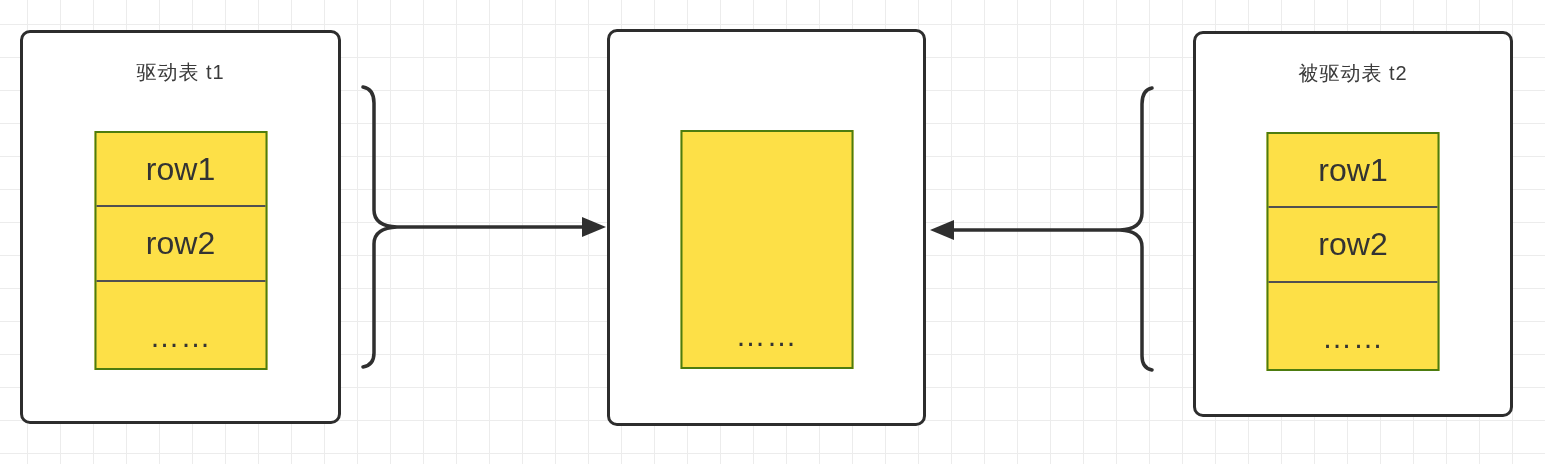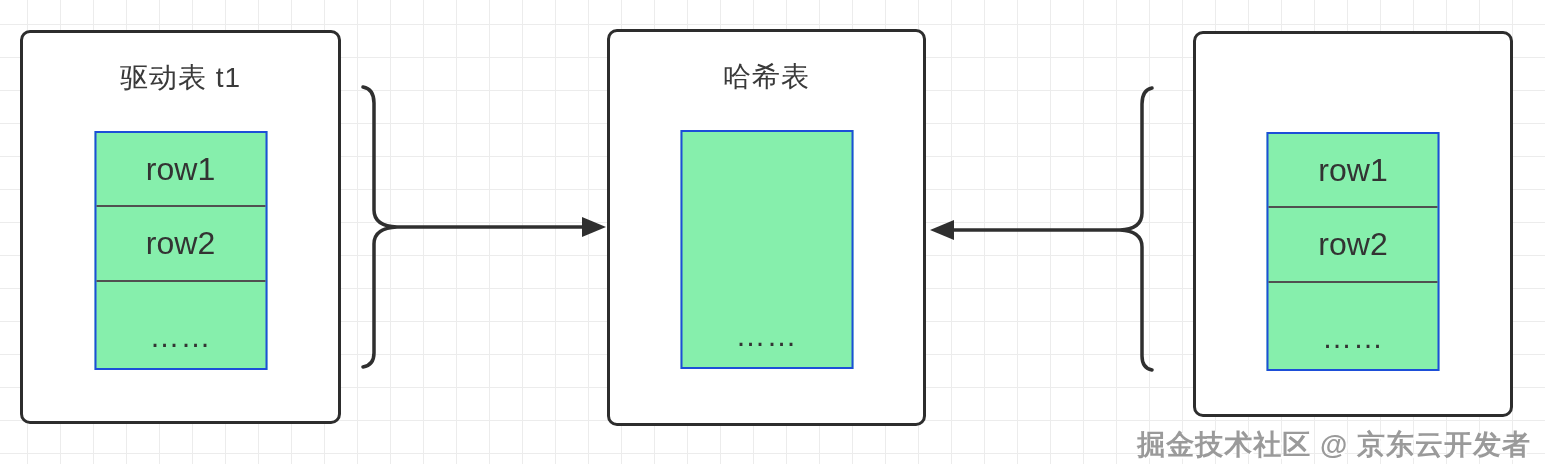--- a/index.html
+++ b/index.html
@@ -36,36 +36,36 @@
   }
   .box-t1   { left: 20px;   top: 30px; width: 321px; height: 394px; }
   .box-hash { left: 607px;  top: 29px; width: 319px; height: 397px; }
   .box-t2   { left: 1193px; top: 31px; width: 320px; height: 386px; }
   .box-title {
     position: absolute;
     top: 26px;
     left: 0;
     width: 100%;
     text-align: center;
-    font-size: 28px;
+    font-size: 20px;
     color: #3a3a3a;
     letter-spacing: 1px;
   }
   .inner-table {
     position: absolute;
     top: 98px;
     left: 50%;
     transform: translateX(-50%);
     width: 173px;
     height: 239px;
-    border: 2px solid #1d4ed8;
+    border: 2px solid #4d7c0f;
     box-sizing: border-box;
     display: flex;
     flex-direction: column;
-    background: #86efac;
+    background: #fde047;
   }
   .inner-row {
     flex: 1;
     display: flex;
     align-items: center;
     justify-content: center;
     font-size: 32px;
     color: #333333;
     border-bottom: 2px solid #505050;
   }
@@ -111,29 +111,28 @@
   <div class="table-box box-t1">
     <div class="box-title">驱动表 t1</div>
     <div class="inner-table">
       <div class="inner-row">row1</div>
       <div class="inner-row">row2</div>
       <div class="inner-row dots">……</div>
     </div>
   </div>
 
   <div class="table-box box-hash">
-    <div class="box-title">哈希表</div>
     <div class="inner-table">
       <div class="inner-row dots">……</div>
     </div>
   </div>
 
   <div class="table-box box-t2">
+    <div class="box-title">被驱动表 t2</div>
     <div class="inner-table">
       <div class="inner-row">row1</div>
       <div class="inner-row">row2</div>
       <div class="inner-row dots">……</div>
     </div>
   </div>
 
-  <div class="watermark">掘金技术社区 @ 京东云开发者</div>
 
 </div>
 
 </body></html>

